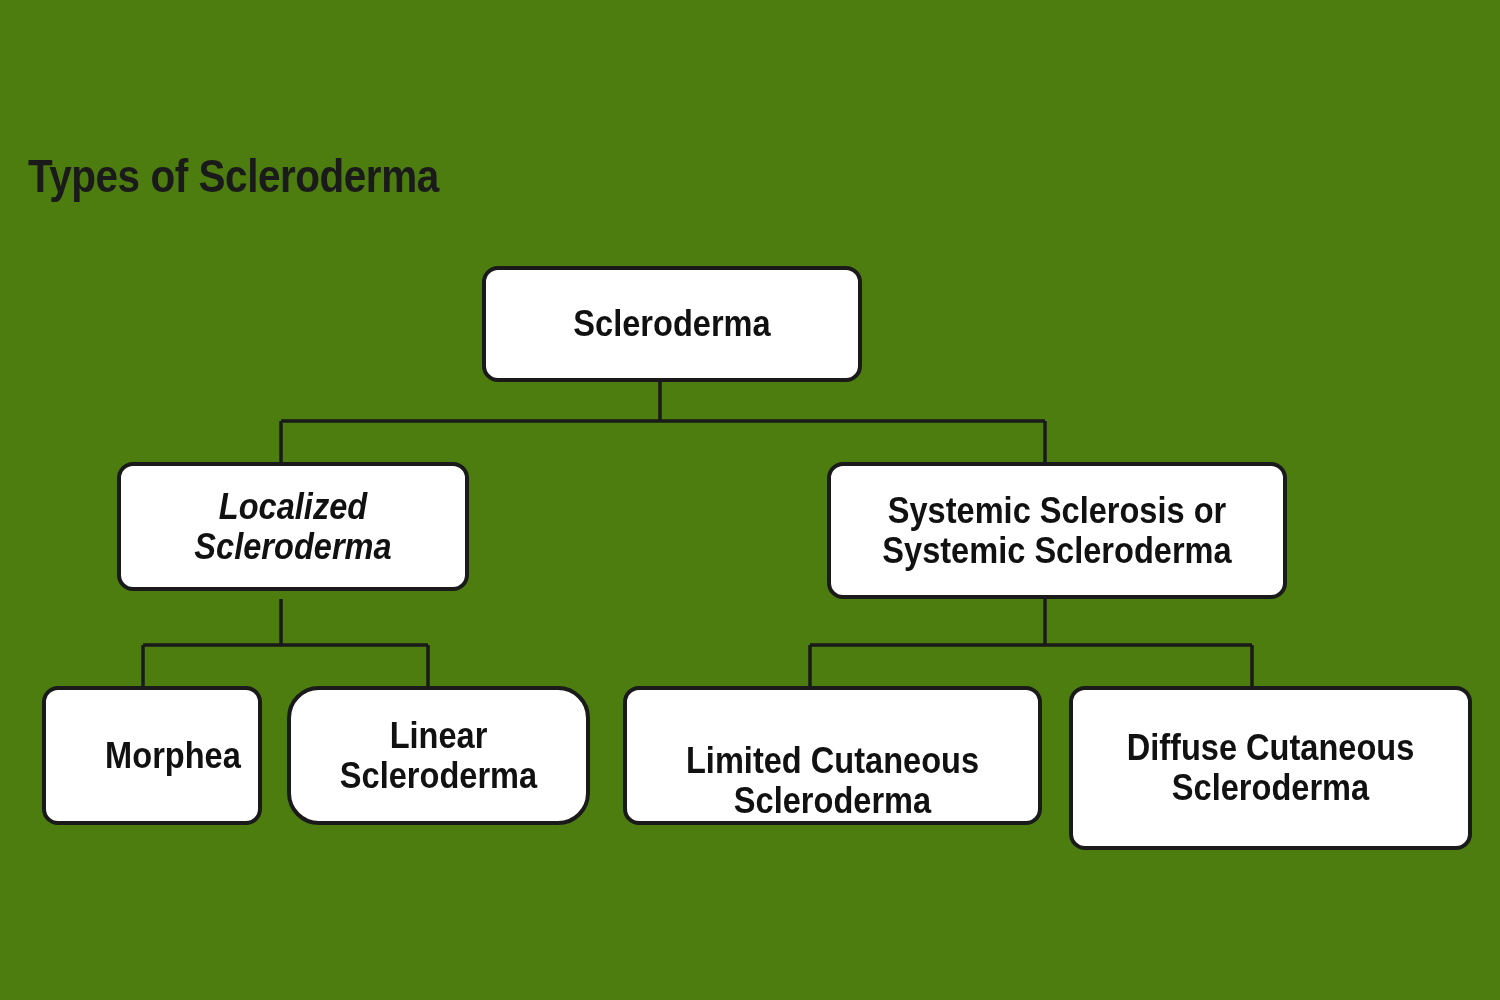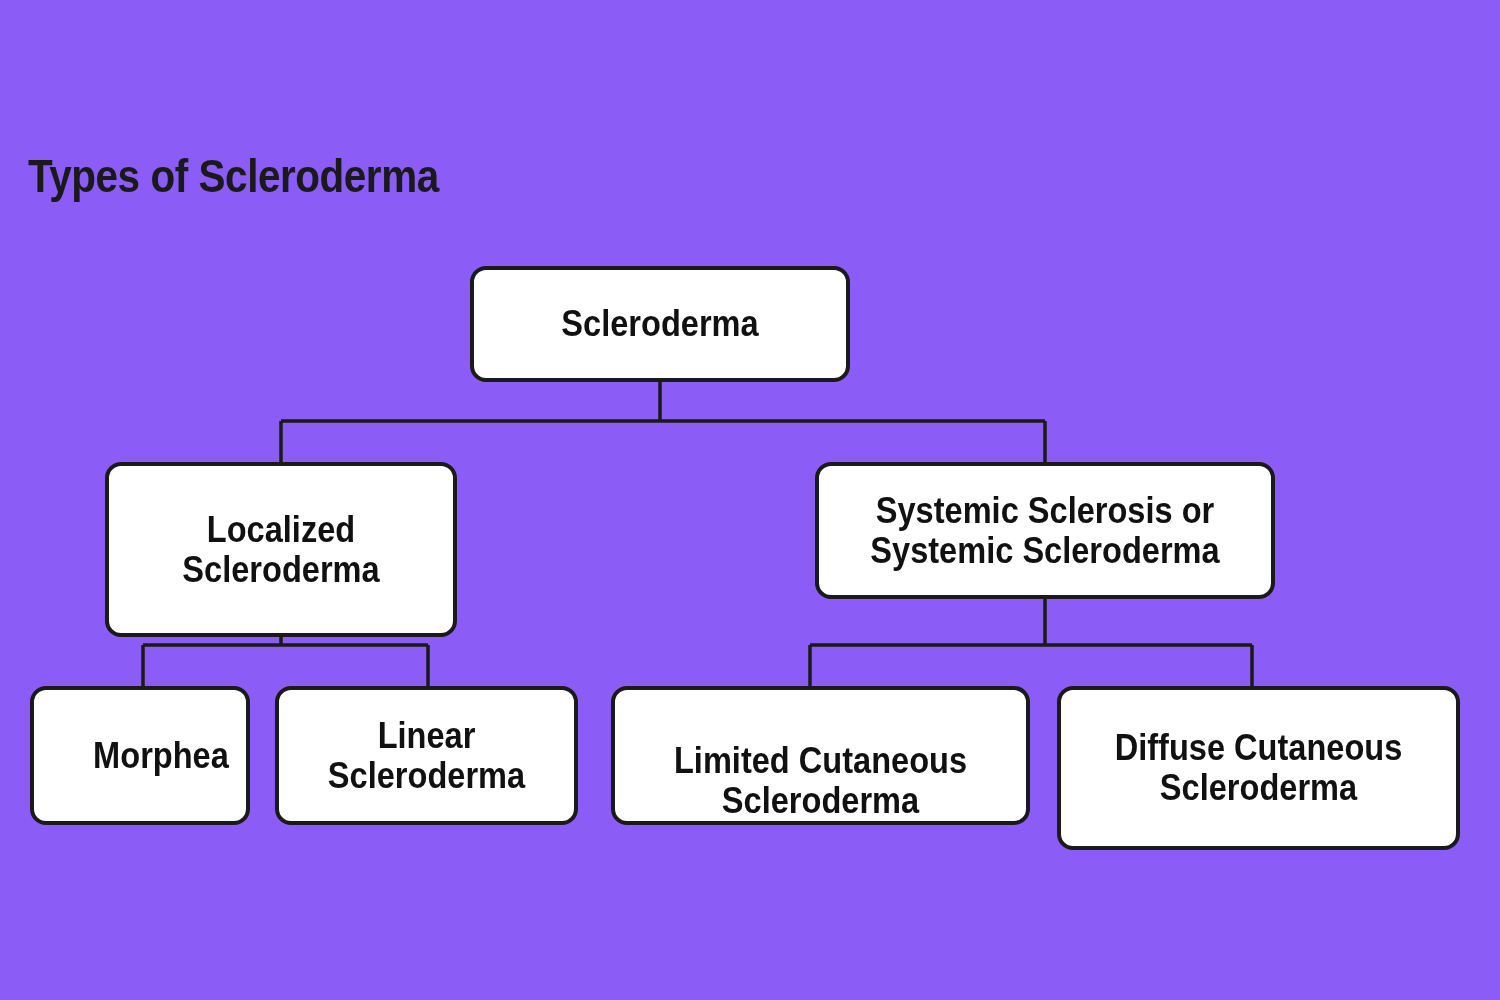--- a/index.html
+++ b/index.html
@@ -8,21 +8,21 @@
     padding: 0;
     background: #ffffff;
   }
   body {
     font-family: "Liberation Sans", "DejaVu Sans", sans-serif;
   }
   #canvas {
     position: relative;
     width: 1500px;
     height: 1000px;
-    background: #8b5cf6;
+    background: #4d7c0f;
     overflow: hidden;
   }
   #page-title {
     position: absolute;
     left: 28px;
     top: 152px;
     font-size: 47px;
     font-weight: 700;
     color: #1a1a1a;
     letter-spacing: -0.5px;
@@ -45,37 +45,38 @@
     background: #ffffff;
     border: 4px solid #1a1a1a;
     border-radius: 16px;
     display: flex;
     align-items: center;
     justify-content: center;
     text-align: center;
     color: #111111;
     font-weight: 700;
     z-index: 2;
+    margin-left: 12px;
   }
   .node .label {
     display: block;
     width: 100%;
     padding: 0 10px;
     box-sizing: border-box;
     transform: scaleX(0.88);
     transform-origin: center center;
     white-space: pre-line;
     line-height: 1.08;
   }
   
   #node-root        { left: 470px; top: 266px; width: 380px; height: 116px; font-size: 37px; }
-  #node-localized   { left: 105px; top: 462px; width: 352px; height: 175px; font-size: 37px; }
+  #node-localized   { left: 105px; top: 462px; width: 352px; height: 129px; font-size: 37px; font-style: italic; }
   #node-systemic    { left: 815px; top: 462px; width: 460px; height: 137px; font-size: 37px; align-items: center; }
   #node-morphea     { left:  30px; top: 686px; width: 220px; height: 139px; font-size: 37px; padding-left: 40px; }
-  #node-linear      { left: 275px; top: 686px; width: 303px; height: 139px; font-size: 37px; }
+  #node-linear      { left: 275px; top: 686px; width: 303px; height: 139px; font-size: 37px; border-radius: 32px; }
   #node-limited     { left: 611px; top: 686px; width: 419px; height: 139px; font-size: 37px; align-items: flex-end; }
   #node-diffuse     { left:1057px; top: 686px; width: 403px; height: 164px; font-size: 37px; }
 </style>
 </head>
 <body>
 
 <div id="canvas">
 
   <div id="page-title">Types of Scleroderma</div>
 

